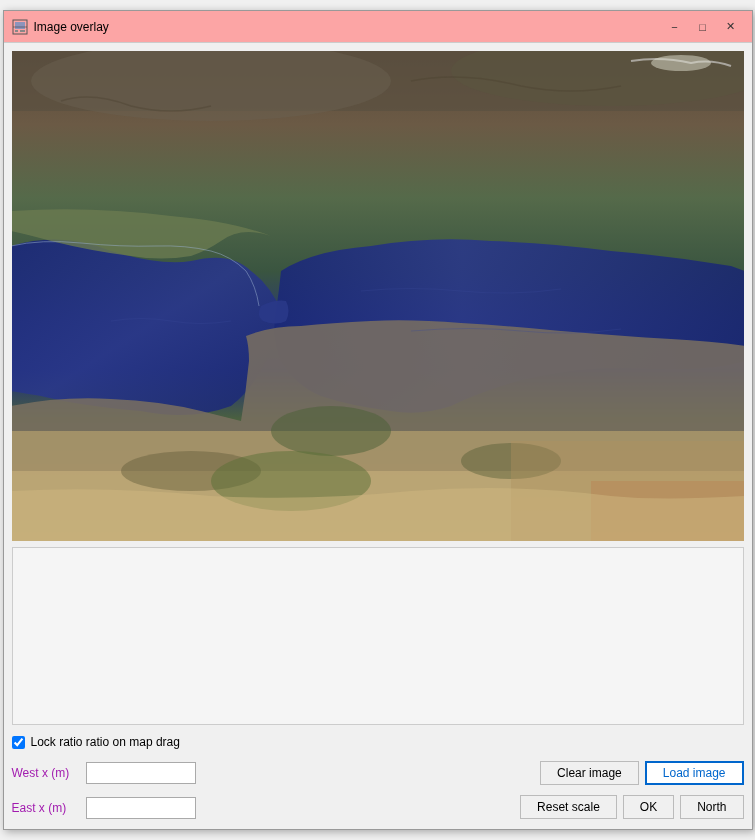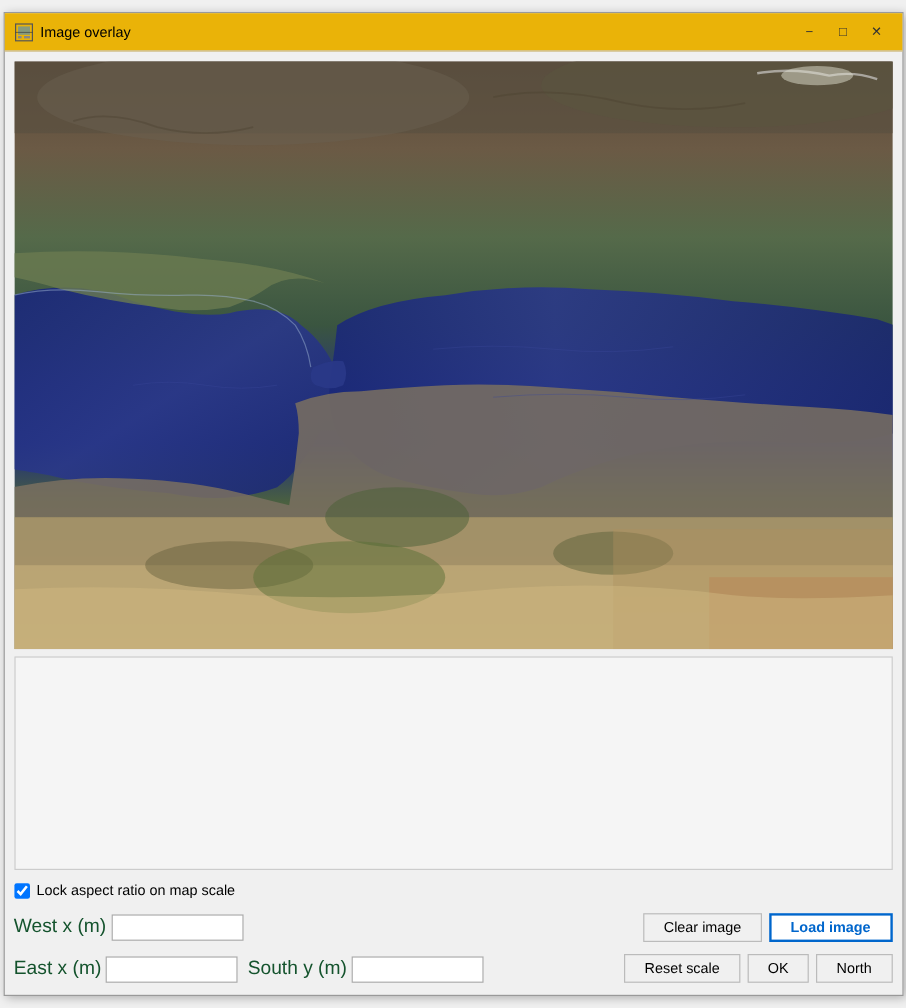--- a/index.html
+++ b/index.html
@@ -23,21 +23,21 @@
       width: 750px;
       height: 820px;
       background: #f0f0f0;
       border: 1px solid #999;
       box-shadow: 2px 2px 8px rgba(0,0,0,0.3);
       display: flex;
       flex-direction: column;
     }
 
     .title-bar {
-      background: #eab308;
+      background: #fca5a5;
       height: 32px;
       display: flex;
       align-items: center;
       padding: 0 8px;
       border-bottom: 1px solid #ccc;
       flex-shrink: 0;
     }
 
     .title-bar-icon {
       width: 16px;
@@ -111,22 +111,22 @@
       padding: 2px 0;
     }
 
     .coord-group {
       display: flex;
       align-items: center;
       gap: 4px;
     }
 
     .coord-label {
-      font-size: 16px;
-      color: #14532d;
+      font-size: 12px;
+      color: #a21caf;
       white-space: nowrap;
       min-width: 70px;
     }
 
     .coord-input {
       width: 110px;
       height: 22px;
       border: 1px solid #aaa;
       background: #fff;
       font-size: 12px;
@@ -152,21 +152,21 @@
       border: 1px solid #aaa;
       background: #f0f0f0;
       color: #000;
       white-space: nowrap;
     }
 
     .btn-primary {
       background: #fff;
       border: 2px solid #0066cc;
       color: #0066cc;
-      font-weight: 700;
+      font-weight: 400;
     }
 
     .btn-default {
       background: #f0f0f0;
       border: 1px solid #bbb;
     }
 
     .bottom-row {
       display: flex;
       align-items: flex-end;
@@ -277,44 +277,40 @@
         <ellipse cx="280" cy="430" rx="80" ry="30" fill="#5a7035" opacity="0.5"></ellipse>
 
         <path d="M 0 440 Q 100 435 200 445 Q 300 450 400 440 Q 500 432 600 445 Q 650 450 734 445 L 734 490 L 0 490 Z" fill="#d0b880" opacity="0.5"></path>
       </svg>
     </div>
 
     <div class="lower-panel"></div>
 
     <div class="checkbox-row">
       <input type="checkbox" id="lock-aspect" checked="" style="">
-      <label for="lock-aspect">Lock aspect ratio on map scale</label>
+      <label for="lock-aspect">Lock ratio ratio on map drag</label>
     </div>
 
     <div class="controls-row">
       <div class="coord-group">
         <span class="coord-label">West x (m)</span>
         <input type="text" class="coord-input" value="" style="">
       </div>
       <div class="spacer"></div>
       <div class="action-buttons">
         <button class="btn btn-default">Clear image</button>
         <button class="btn btn-primary">Load image</button>
       </div>
     </div>
 
     <div class="bottom-row">
       <div class="coord-group">
         <span class="coord-label">East x (m)</span>
         <input type="text" class="coord-input" value="" style="">
       </div>
-      <div class="coord-group">
-        <span class="coord-label">South y (m)</span>
-        <input type="text" class="coord-input" value="" style="">
-      </div>
       <div class="spacer"></div>
       <div class="action-buttons">
         <button class="btn btn-default">Reset scale</button>
         <button class="btn btn-default">OK</button>
         <button class="btn btn-default">North</button>
       </div>
     </div>
 
   </div>
 </div>

